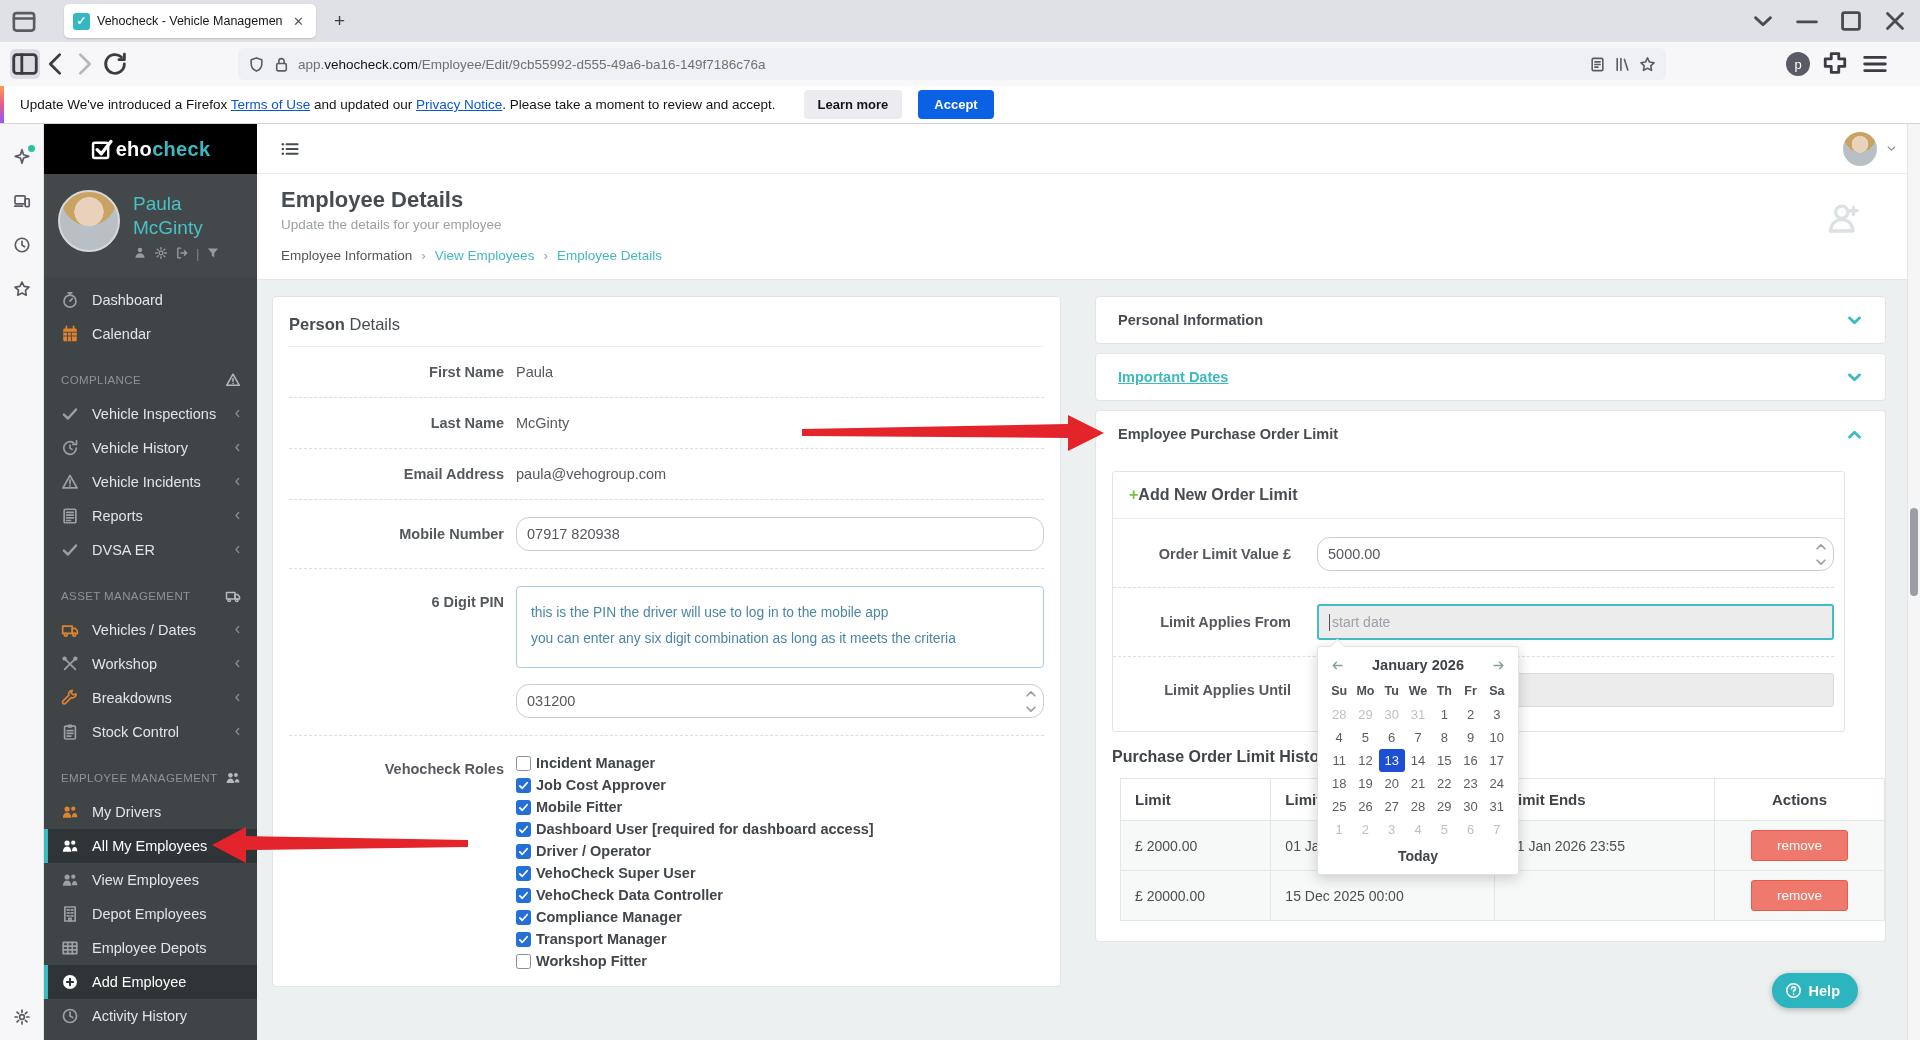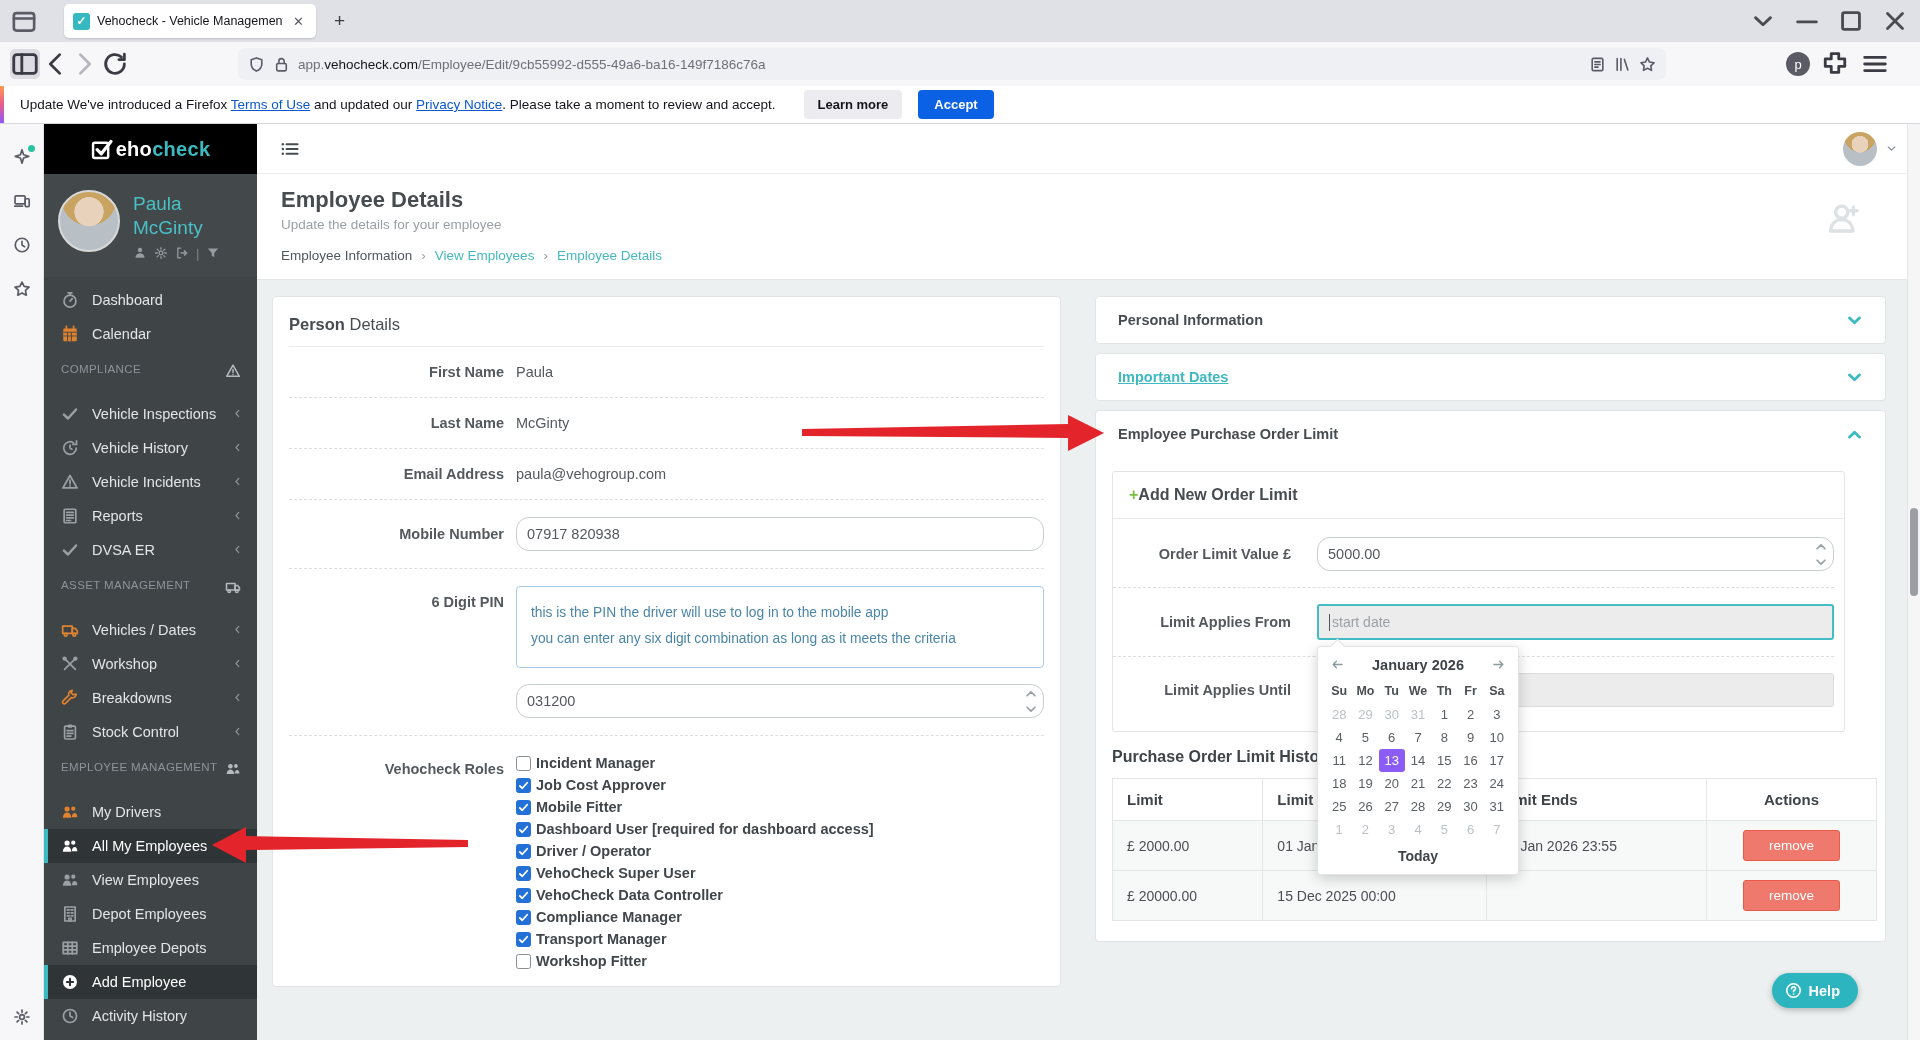--- a/index.html
+++ b/index.html
@@ -69,21 +69,21 @@
 
   .nav { flex:1; padding-top:6px; overflow:hidden; }
   .nav-item { height:34px; display:flex; align-items:center; gap:13px; padding:0 14px 0 17px; font-size:14.5px; color:#e2e5e6; cursor:pointer; }
   .nav-item .ni-icon { width:18px; height:18px; color:#9aa0a3; flex:0 0 auto; }
   .nav-item .ni-icon svg { width:18px; height:18px; }
   .nav-item .ni-icon.orange { color:#e0832f; }
   .nav-item .ni-chev { margin-left:auto; width:11px; height:11px; color:#8d9396; }
   .nav-item .ni-chev svg { width:11px; height:11px; }
   .nav-item.active { background:#2f3437; border-left:4px solid #3cbac1; padding-left:13px; color:#fff; }
   .nav-item.active .ni-icon { color:#fff; }
-  .nav-header { margin-top:12px; height:34px; display:flex; align-items:flex-start; padding:0 16px 0 17px; font-size:11.5px; letter-spacing:.4px; color:#8d9499; }
+  .nav-header { margin-top:12px; height:34px; display:flex; align-items:center; padding:0 16px 0 17px; font-size:11.5px; letter-spacing:.4px; color:#8d9499; }
   .nav-header .nh-icon { margin-left:auto; width:16px; height:16px; color:#b4babd; }
   .nav-header .nh-icon svg { width:16px; height:16px; }
 
   
   .main { flex:1; display:flex; flex-direction:column; min-width:0; }
   .topbar { height:50px; background:#fff; border-bottom:1px solid #ededee; display:flex; align-items:center; padding:0 22px; }
   .hamburger { width:22px; height:22px; color:#474c51; }
   .hamburger svg { width:22px; height:22px; }
   .topbar-right { margin-left:auto; display:flex; align-items:center; gap:8px; }
   .avatar-sm { width:34px; height:34px; border-radius:50%;
@@ -144,34 +144,34 @@
   .orow { display:grid; grid-template-columns:178px 1fr; gap:0 26px; align-items:center; padding:16px 0 16px 0; margin:0 0 0 0; border-bottom:1px dashed #dcdfe0; position:relative; }
   .orow:last-child { border-bottom:none; }
   .orow .flabel { text-align:right; font-size:14.5px; font-weight:600; color:#55595e; }
   .inp-from { width:100%; height:36px; background:#ececec; border:2px solid #44bcc4; border-radius:3px; padding:0 10px; font-size:14px; color:#9ba1a6; font-family:inherit; display:flex; align-items:center; }
   .caret { display:inline-block; width:1px; height:17px; background:#555; margin-right:2px; }
   .inp-disabled { width:100%; height:34px; background:#ececec; border:1px solid #d9dcde; border-radius:3px; }
 
   
   .calendar { position:absolute; top:58px; left:204px; width:202px; background:#fff; border:1px solid #e3e3e3; border-radius:3px; box-shadow:0 4px 14px rgba(0,0,0,.18); padding:10px 8px 8px; z-index:6; }
   .calendar::before { content:""; position:absolute; top:-6px; left:14px; width:10px; height:10px; background:#fff; transform:rotate(45deg); border-left:1px solid #e3e3e3; border-top:1px solid #e3e3e3; }
-  .cal-head { display:flex; padding:0 4px 8px;gap:10px; }
+  .cal-head { display:flex; align-items:center; padding:0 4px 8px;gap:10px; }
   .cal-month { flex:1; text-align:center; font-size:14.5px; font-weight:700; color:#3f4449; }
   .cal-arrow { width:15px; height:15px; color:#8a9ba0; }
   .cal-arrow svg { width:15px; height:15px; }
   .cal-week, .cal-days { display:grid; grid-template-columns:repeat(7,1fr); }
   .cal-week span { text-align:center; font-size:12.5px; font-weight:700; color:#4a4f54; padding:3px 0 5px; }
   .cal-days span { text-align:center; font-size:13px; color:#5a5f63; height:23px; line-height:23px; border-radius:3px; cursor:pointer; }
   .cal-days span.m { color:#bcc1c5; }
-  .cal-days span.s { background:#8b5cf6; color:#fff; }
+  .cal-days span.s { background:#1d4ed8; color:#fff; }
   .cal-today { text-align:center; font-size:14px; font-weight:700; color:#3f4449; padding:7px 0 2px; cursor:pointer; }
 
   
   .hist-title { font-size:16px; font-weight:600; color:#3f4449; padding:16px 0 12px 0; }
-  .hist-table { width:100%; border-collapse:collapse; background:#ec4899; }
+  .hist-table { width:100%; border-collapse:collapse; background:#ec4899;margin-left:8px; }
   .hist-table th { border:1px solid #e4e6e6; text-align:left; padding:12px 14px; font-size:15px; font-weight:600; color:#3f4449; background:#fff; }
   .hist-table td { border:1px solid #e4e6e6; padding:9px 14px; font-size:14px; color:#4a4f54; background:#f7f8f8; }
   .hist-table th.act, .hist-table td.act { text-align:center; width:170px; }
   .btn-remove { background:#ee796c; border:1px solid #ea5a4a; border-radius:3px; color:#fff; font-size:13.5px; padding:7px 25px; font-family:inherit; }
 
   
   .help-btn { position:absolute; right:62px; bottom:32px; background:#2cb5bf; color:#fff; border:none; border-radius:22px; padding:9px 18px 9px 13px; font-size:14.5px; font-weight:700; font-family:inherit; display:flex; align-items:center; gap:7px; box-shadow:0 2px 6px rgba(0,0,0,.25); z-index:10; }
   .help-btn .hq { width:17px; height:17px; }
   .help-btn .hq svg { width:17px; height:17px; }
 

